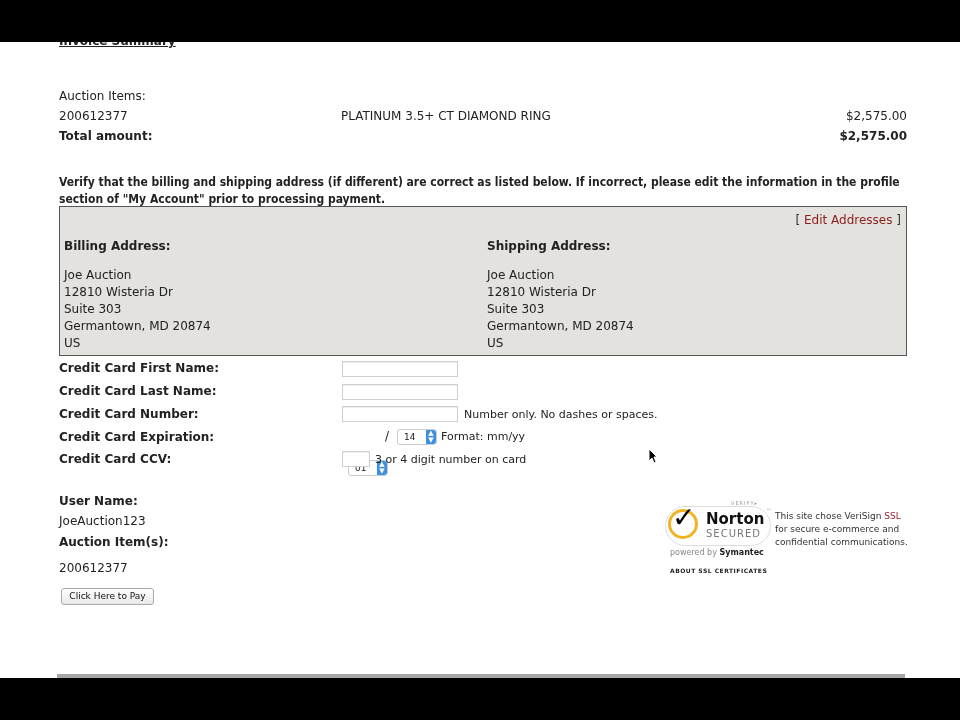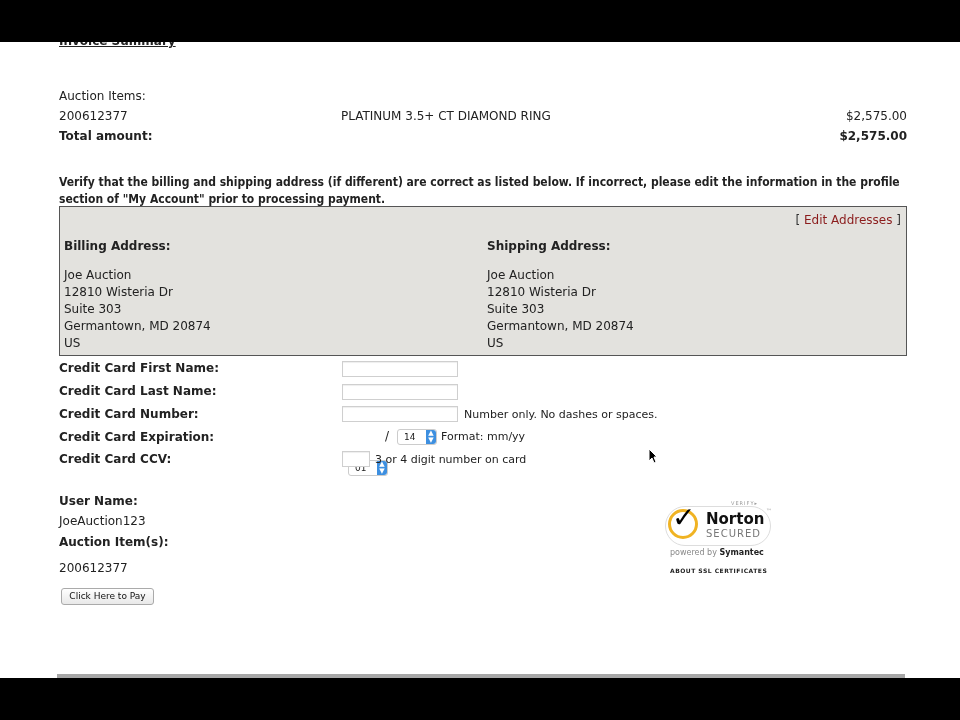--- a/index.html
+++ b/index.html
@@ -112,16 +112,21 @@
       <div class="circle"></div>
       <div class="check">✓</div>
       <div class="abs" style="left:40px;top:3px;font-size:15px;font-weight:bold;color:#111;">Norton</div>
       <div class="abs" style="left:40px;top:21px;font-size:10px;color:#777;letter-spacing:1px;">SECURED</div>
       <div class="abs" style="left:100px;top:0;font-size:6px;color:#999;">™</div>
     </div>
     <div class="abs" style="left:5px;top:48px;font-size:8px;color:#888;">
       <span>powered by </span><span style="color:#222;font-weight:bold;">Symantec</span>
     </div>
     <div class="abs" style="left:5px;top:67px;font-size:6px;font-weight:bold;color:#222;letter-spacing:0.5px;">ABOUT SSL CERTIFICATES</div>
+    <div class="abs" style="left:110px;top:10px;font-size:9px;line-height:13px;color:#333;">
+      <div><span>This site chose VeriSign </span><span style="color:#a01c2c;">SSL</span></div>
+      <div>for secure e-commerce and</div>
+      <div>confidential communications.</div>
+    </div>
   </div>
 
   <div class="bottombar"></div>
 </div>
 
 </body></html>

